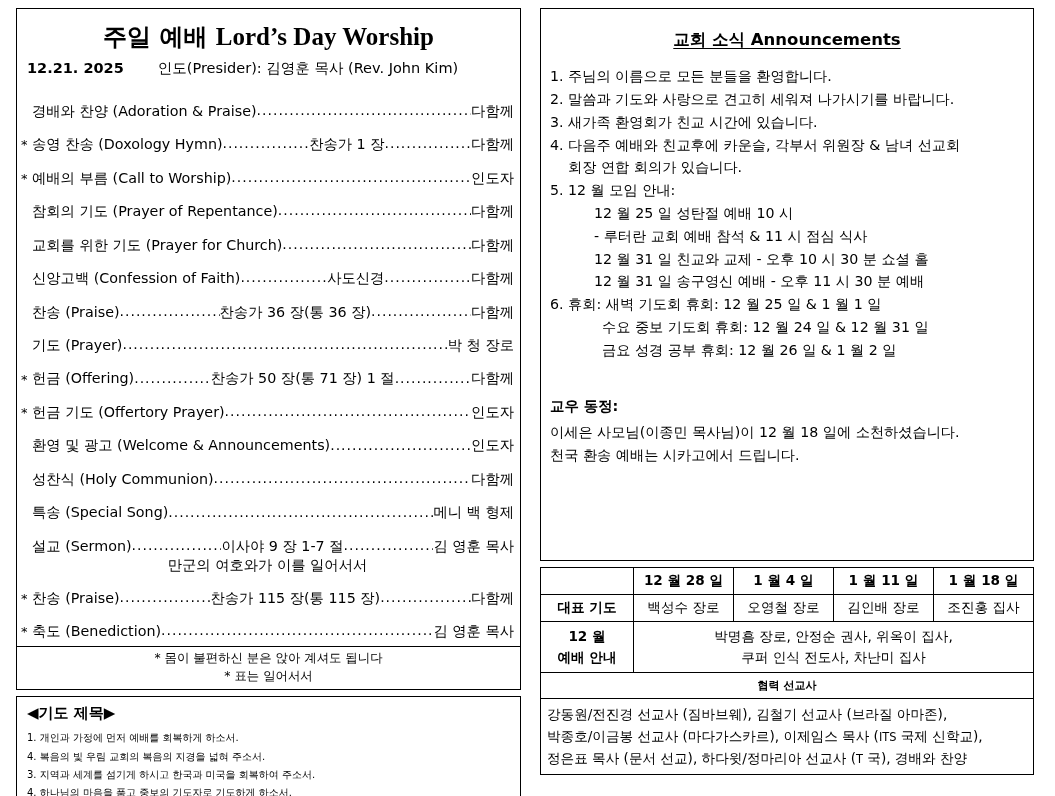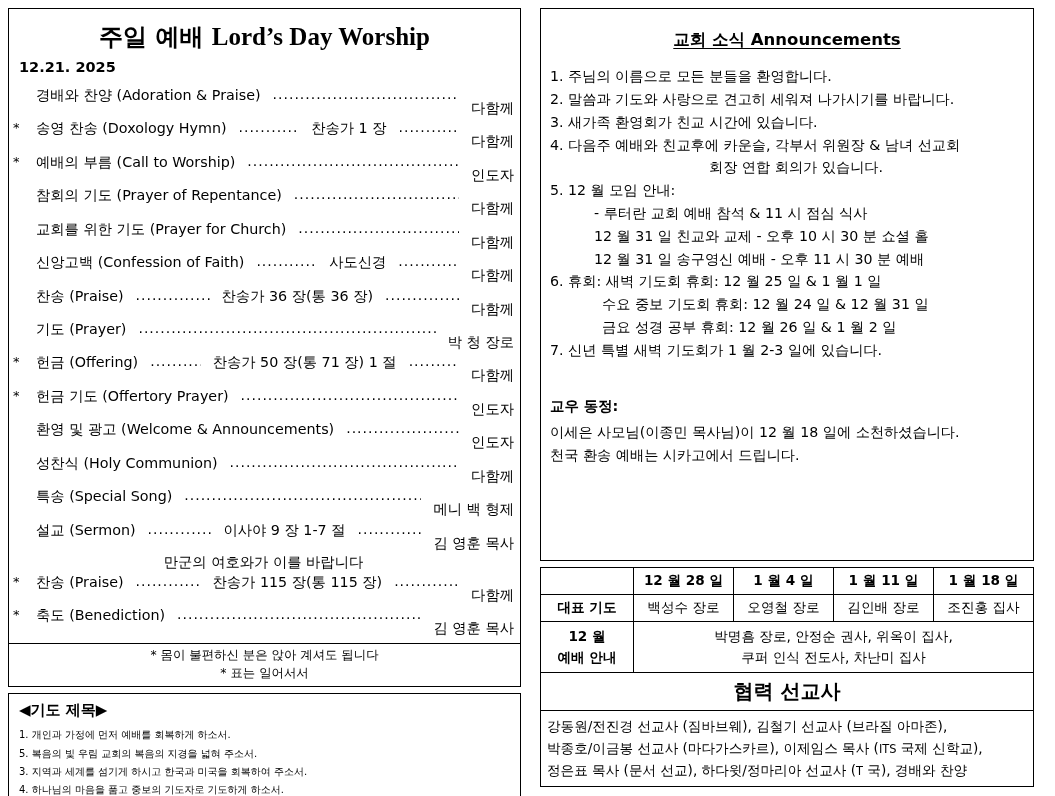--- a/index.html
+++ b/index.html
@@ -19,21 +19,21 @@
   
   .page {
     position: absolute;
     left: 0; top: 0;
     width: 1055px; height: 796px;
     display: flex;
   }
 
   .col-left {
     width: 529px;
-    padding: 8px 8px 4px 8px;
+    padding: 8px 8px 4px 16px;
     box-sizing: border-box;
   }
   .col-right {
     width: 526px;
     padding: 8px 21px 4px 11px;
     box-sizing: border-box;
   }
 
   
   .box {
@@ -78,26 +78,25 @@
     margin-left: 34px;
     font-size: 14.5px;
     white-space: nowrap;
   }
 
   .order-list {
     padding: 0 6px 4px 4px;
   }
   .order-line {
     display: flex;
-    align-items: flex-start;
+    align-items: flex-end;
     font-size: 14.3px;
     line-height: 1.0;
     padding: 3.1px 0;
     white-space: nowrap;
-    gap: 12px;
   }
   .ast {
     width: 11px;
     flex: 0 0 11px;
     text-align: left;
     font-size: 13px;
   }
   .seg-name { flex: 0 0 auto; }
   .seg-mid  { flex: 0 0 auto; }
   .seg-right{ flex: 0 0 auto; margin-top: 13px; }
@@ -161,21 +160,21 @@
     text-decoration: underline;
     text-underline-offset: 3px;
     padding: 10px 0 14px 0;
   }
   .ann-item {
     font-size: 14.2px;
     line-height: 1.0;
     padding: 4.3px 0 4.3px 0;
     white-space: nowrap;
   }
-  .ann-item.ind1 { padding-left: 18px; text-align: center; }
+  .ann-item.ind1 { padding-left: 18px; }
   .ann-item.ind2 { padding-left: 44px; }
   .ann-item.ind3 { padding-left: 52px; }
 
   .ann-gap { height: 34px; }
 
   .ann-sub-head {
     font-size: 14.4px;
     font-weight: bold;
     padding: 2px 0 5px 0;
   }
@@ -203,21 +202,21 @@
   }
   .tbl td.hdr {
     font-weight: bold;
   }
   .tbl td.c0 { width: 88px; }
   .tbl .blank { border-left: 1.5px solid #000; }
   .tbl td.wide { padding: 3px 2px; }
   .tbl td.two-line { line-height: 1.55; }
   .tbl td.title-row {
     font-weight: bold;
-    font-size: 20px;
+    font-size: 11px;
     padding: 5px 2px;
   }
   .miss-cell {
     text-align: left !important;
     font-size: 13.4px;
     line-height: 1.62;
     padding: 4px 6px 5px 6px !important;
     white-space: nowrap;
   }
   .sm { font-size: 11.4px; }
@@ -231,20 +230,21 @@
 
     <div class="box worship-box">
 
       <div class="worship-title">
         <span class="kor">주일 예배</span>
         <span class="eng">Lord’s Day Worship</span>
       </div>
 
       <div class="date-row">
         <span class="date">12.21. 2025</span>
+        <span class="presider">인도(Presider): 김영훈 목사 (Rev. John Kim)</span>
       </div>
 
       <div class="order-list">
           <div class="order-line">
             <span class="ast"></span>
             <span class="seg-name">경배와 찬양 (Adoration &amp; Praise)</span>
             <span class="dots"></span>
             <span class="seg-right">다함께</span>
           </div>
           <div class="order-line">
@@ -328,21 +328,21 @@
             <span class="seg-right">메니 백 형제</span>
           </div>
           <div class="order-line">
             <span class="ast"></span>
             <span class="seg-name">설교 (Sermon)</span>
             <span class="dots"></span>
             <span class="seg-mid">이사야 9 장 1-7 절</span>
             <span class="dots"></span>
             <span class="seg-right">김 영훈 목사</span>
           </div>
-          <div class="order-line sub">만군의 여호와가 이를 바랍니다</div>
+          <div class="order-line sub">만군의 여호와가 이를 일어서서</div>
           <div class="order-line">
             <span class="ast">*</span>
             <span class="seg-name">찬송 (Praise)</span>
             <span class="dots"></span>
             <span class="seg-mid">찬송가 115 장(통 115 장)</span>
             <span class="dots"></span>
             <span class="seg-right">다함께</span>
           </div>
           <div class="order-line">
             <span class="ast">*</span>
@@ -355,47 +355,47 @@
       <div class="note-block">
           <div>* 몸이 불편하신 분은 앉아 계셔도 됩니다</div>
           <div>* 표는 일어서서</div>
         </div>
     </div>
 
     <div class="box prayer-box">
       <div class="prayer-head">◀기도 제목▶</div>
       <div id="prayer-list">
           <div class="prayer-item">1. 개인과 가정에 먼저 예배를 회복하게 하소서.</div>
-          <div class="prayer-item">5. 복음의 빛 우림 교회의 복음의 지경을 넓혀 주소서.</div>
+          <div class="prayer-item">4. 복음의 빛 우림 교회의 복음의 지경을 넓혀 주소서.</div>
           <div class="prayer-item">3. 지역과 세계를 섬기게 하시고 한국과 미국을 회복하여 주소서.</div>
           <div class="prayer-item">4. 하나님의 마음을 품고 중보의 기도자로 기도하게 하소서.</div>
           <div class="prayer-item">5. 몸과 마음이 아픈 성도들을 치유하여 주소서.</div>
           <div class="prayer-item">6. 어려운 상황에도 믿음을 지키며 성실히 살아가게 하소서.</div>
         </div>
     </div>
   </div>
 
   <div class="col-right">
 
     <div class="box ann-box">
       <div class="ann-title">교회 소식 Announcements</div>
       <div id="ann-list">
           <div class="ann-item">1. 주님의 이름으로 모든 분들을 환영합니다.</div>
           <div class="ann-item">2. 말씀과 기도와 사랑으로 견고히 세워져 나가시기를 바랍니다.</div>
           <div class="ann-item">3. 새가족 환영회가 친교 시간에 있습니다.</div>
           <div class="ann-item">4. 다음주 예배와 친교후에 카운슬, 각부서 위원장 &amp; 남녀 선교회</div>
           <div class="ann-item ind1">회장 연합 회의가 있습니다.</div>
           <div class="ann-item">5. 12 월 모임 안내:</div>
+          <div class="ann-item ind2">12 월 25 일 성탄절 예배 10 시</div>
           <div class="ann-item ind2">- 루터란 교회 예배 참석 &amp; 11 시 점심 식사</div>
           <div class="ann-item ind2">12 월 31 일 친교와 교제 - 오후 10 시 30 분 쇼셜 홀</div>
           <div class="ann-item ind2">12 월 31 일 송구영신 예배 - 오후 11 시 30 분 예배</div>
           <div class="ann-item">6. 휴회: 새벽 기도회 휴회: 12 월 25 일 &amp; 1 월 1 일</div>
           <div class="ann-item ind3">수요 중보 기도회 휴회: 12 월 24 일 &amp; 12 월 31 일</div>
           <div class="ann-item ind3">금요 성경 공부 휴회: 12 월 26 일 &amp; 1 월 2 일</div>
-          <div class="ann-item">7. 신년 특별 새벽 기도회가 1 월 2-3 일에 있습니다.</div>
         </div>
 
       <div class="ann-gap"></div>
 
       <div class="ann-sub-head">교우 동정:</div>
       <div id="member-news">
           <div class="ann-sub-line">이세은 사모님(이종민 목사님)이 12 월 18 일에 소천하셨습니다.</div>
           <div class="ann-sub-line">천국 환송 예배는 시카고에서 드립니다.</div>
         </div>
     </div>

